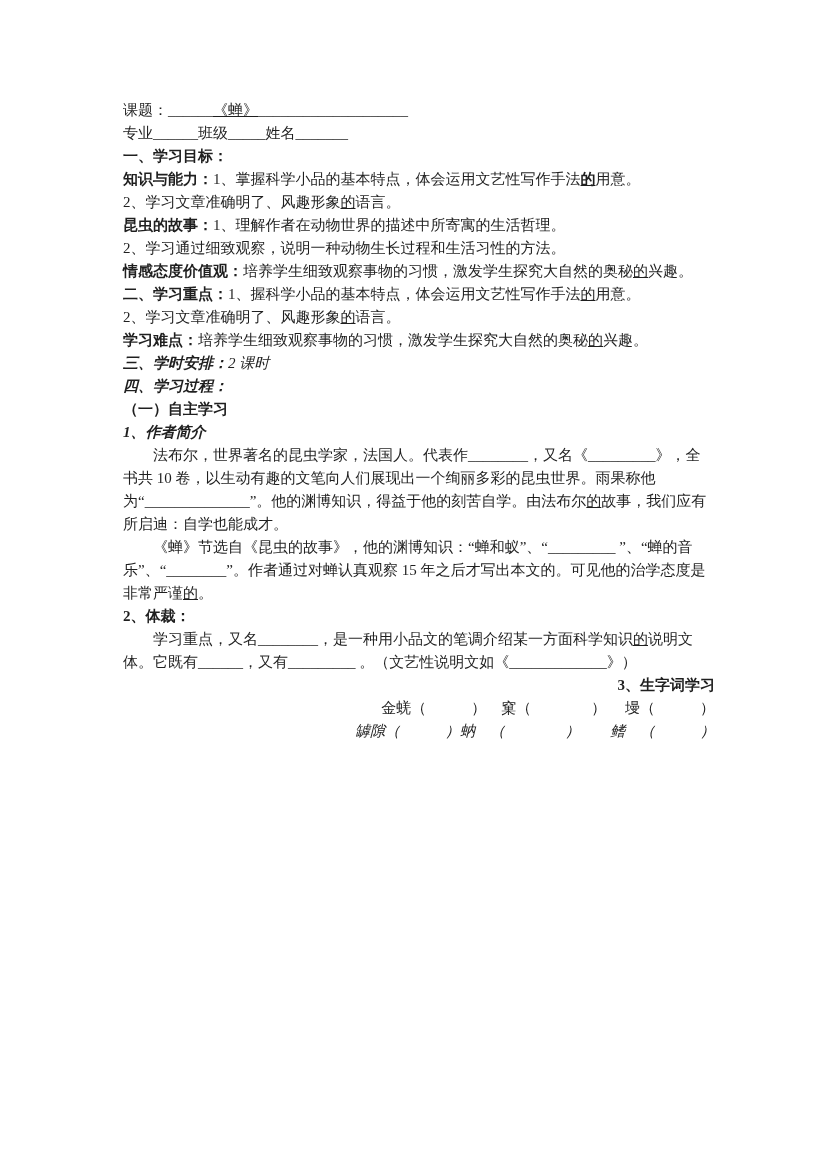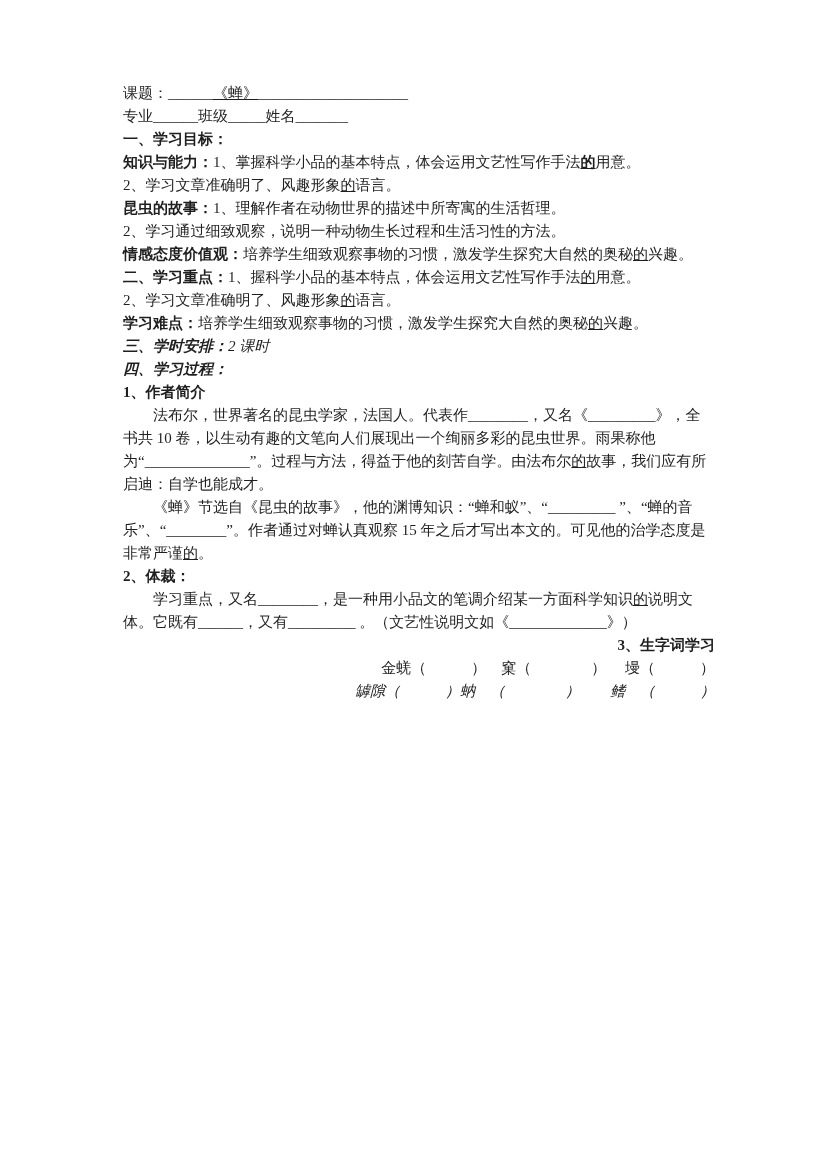--- a/index.html
+++ b/index.html
@@ -12,21 +12,21 @@
     width: 827px;
     height: 1169px;
     background: #ffffff;
     color: #1f1f1f;
     font-family: "Liberation Serif", "DejaVu Serif", serif;
     overflow: hidden;
   }
   .content {
     position: absolute;
     left: 123px;
-    top: 82px;
+    top: 99px;
     width: 592px;
   }
   p.line {
     margin: 0;
     font-size: 15px;
     line-height: 23px;
     word-break: break-word;
   }
   
   .b { font-weight: bold; margin-top: 14px; }
@@ -37,42 +37,43 @@
   .indent8 { margin-left: 8px; text-align: right; }
   .mb0  { margin-bottom: 0; font-style: italic; }
   .mb2  { margin-bottom: 2px; }
   .mb4  { margin-bottom: 4px; }
   .mb10 { margin-bottom: 10px; }
   .mb14 { margin-bottom: 14px; }
   .mb15 { margin-bottom: 15px; }
   .mb18 { margin-bottom: 18px; }
   .mb21 { margin-bottom: 21px; }
   .mb22 { margin-bottom: 22px; }
-  .mb25 { margin-bottom: 25px; }
+  .mb25 { margin-bottom: 25px; font-style: italic; }
 </style>
 </head>
 <body>
 
 <div class="page" style="background: rgb(255, 255, 255);">
   <div class="content" style="color: rgb(31, 31, 31);">
       <p class="line head-indent mb2"><span>课题：</span><span>______</span><span class="u">《蝉》</span><span>____________________</span></p>
       <p class="line head-indent mb4"><span>专业</span><span>______</span><span>班级</span><span>_____</span><span>姓名</span><span>_______</span></p>
       <p class="line mb18"><span class="b">一、学习目标：</span></p>
       <p class="line mb18"><span class="b">知识与能力：</span><span>1、掌握科学小品的基本特点，体会运用文艺性写作手法</span><span class="b u">的</span><span>用意。</span></p>
       <p class="line mb18"><span>2、学习文章准确明了、风趣形象</span><span class="u">的</span><span>语言。</span></p>
       <p class="line mb18"><span class="b">昆虫的故事：</span><span>1、理解作者在动物世界的描述中所寄寓的生活哲理。</span></p>
       <p class="line mb18"><span>2、学习通过细致观察，说明一种动物生长过程和生活习性的方法。</span></p>
       <p class="line mb18"><span class="b">情感态度价值观：</span><span>培养学生细致观察事物的习惯，激发学生探究大自然的奥秘</span><span class="u">的</span><span>兴趣。</span></p>
       <p class="line mb18"><span class="b">二、学习重点：</span><span>1、握科学小品的基本特点，体会运用文艺性写作手法</span><span class="u">的</span><span>用意。</span></p>
       <p class="line mb18"><span>2、学习文章准确明了、风趣形象</span><span class="u">的</span><span>语言。</span></p>
       <p class="line mb14"><span class="b">学习难点：</span><span>培养学生细致观察事物的习惯，激发学生探究大自然的奥秘</span><span class="u">的</span><span>兴趣。</span></p>
       <p class="line mb0"><span class="b">三、学时安排：</span><span>2 课时</span></p>
       <p class="line mb0"><span class="b">四、学习过程：</span></p>
+      <p class="line mb15"><span class="b">（一）自主学习</span></p>
       <p class="line mb25"><span class="b">1、作者简介</span></p>
-      <p class="line para mb10"><span>法布尔，世界著名的昆虫学家，法国人。代表作</span><span>________</span><span>，又名《</span><span>_________</span><span>》，全书共 10 卷，以生动有趣的文笔向人们展现出一个绚丽多彩的昆虫世界。雨果称他为“</span><span>______________</span><span>”。过程与方法，得益于他的刻苦自学。由法布尔</span><span class="u">的</span><span>故事，我们应有所启迪：自学也能成才。</span></p>
+      <p class="line para mb10"><span>法布尔，世界著名的昆虫学家，法国人。代表作</span><span>________</span><span>，又名《</span><span>_________</span><span>》，全书共 10 卷，以生动有趣的文笔向人们展现出一个绚丽多彩的昆虫世界。雨果称他为“</span><span>______________</span><span>”。他的渊博知识，得益于他的刻苦自学。由法布尔</span><span class="u">的</span><span>故事，我们应有所启迪：自学也能成才。</span></p>
       <p class="line para mb18"><span>《蝉》节选自《昆虫的故事》，他的渊博知识：“蝉和蚁”、“</span><span>_________</span><span> ”、“蝉的音乐”、“</span><span>________</span><span>”。作者通过对蝉认真观察 15 年之后才写出本文的。可见他的治学态度是非常严谨</span><span class="u">的</span><span>。</span></p>
       <p class="line mb18"><span class="b">2、体裁：</span></p>
       <p class="line para mb21"><span>学习重点，又名</span><span>________</span><span>，是一种用小品文的笔调介绍某一方面科学知识</span><span class="u">的</span><span>说明文体。它既有</span><span>______</span><span>，又有</span><span>_________</span><span> 。（文艺性说明文如《</span><span>_____________</span><span>》）</span></p>
       <p class="line indent8 mb15"><span class="b">3、生字词学习</span></p>
       <p class="line indent8 mb22"><span>金蜣（　　　）　窠（　　　　）　 墁（　　　）</span></p>
       <p class="line indent8 mb0"><span>罅隙（　　　）蚋　（　　　　）　　鳍　（　　　）</span></p>
     </div>
 </div>
 
 </body></html>

